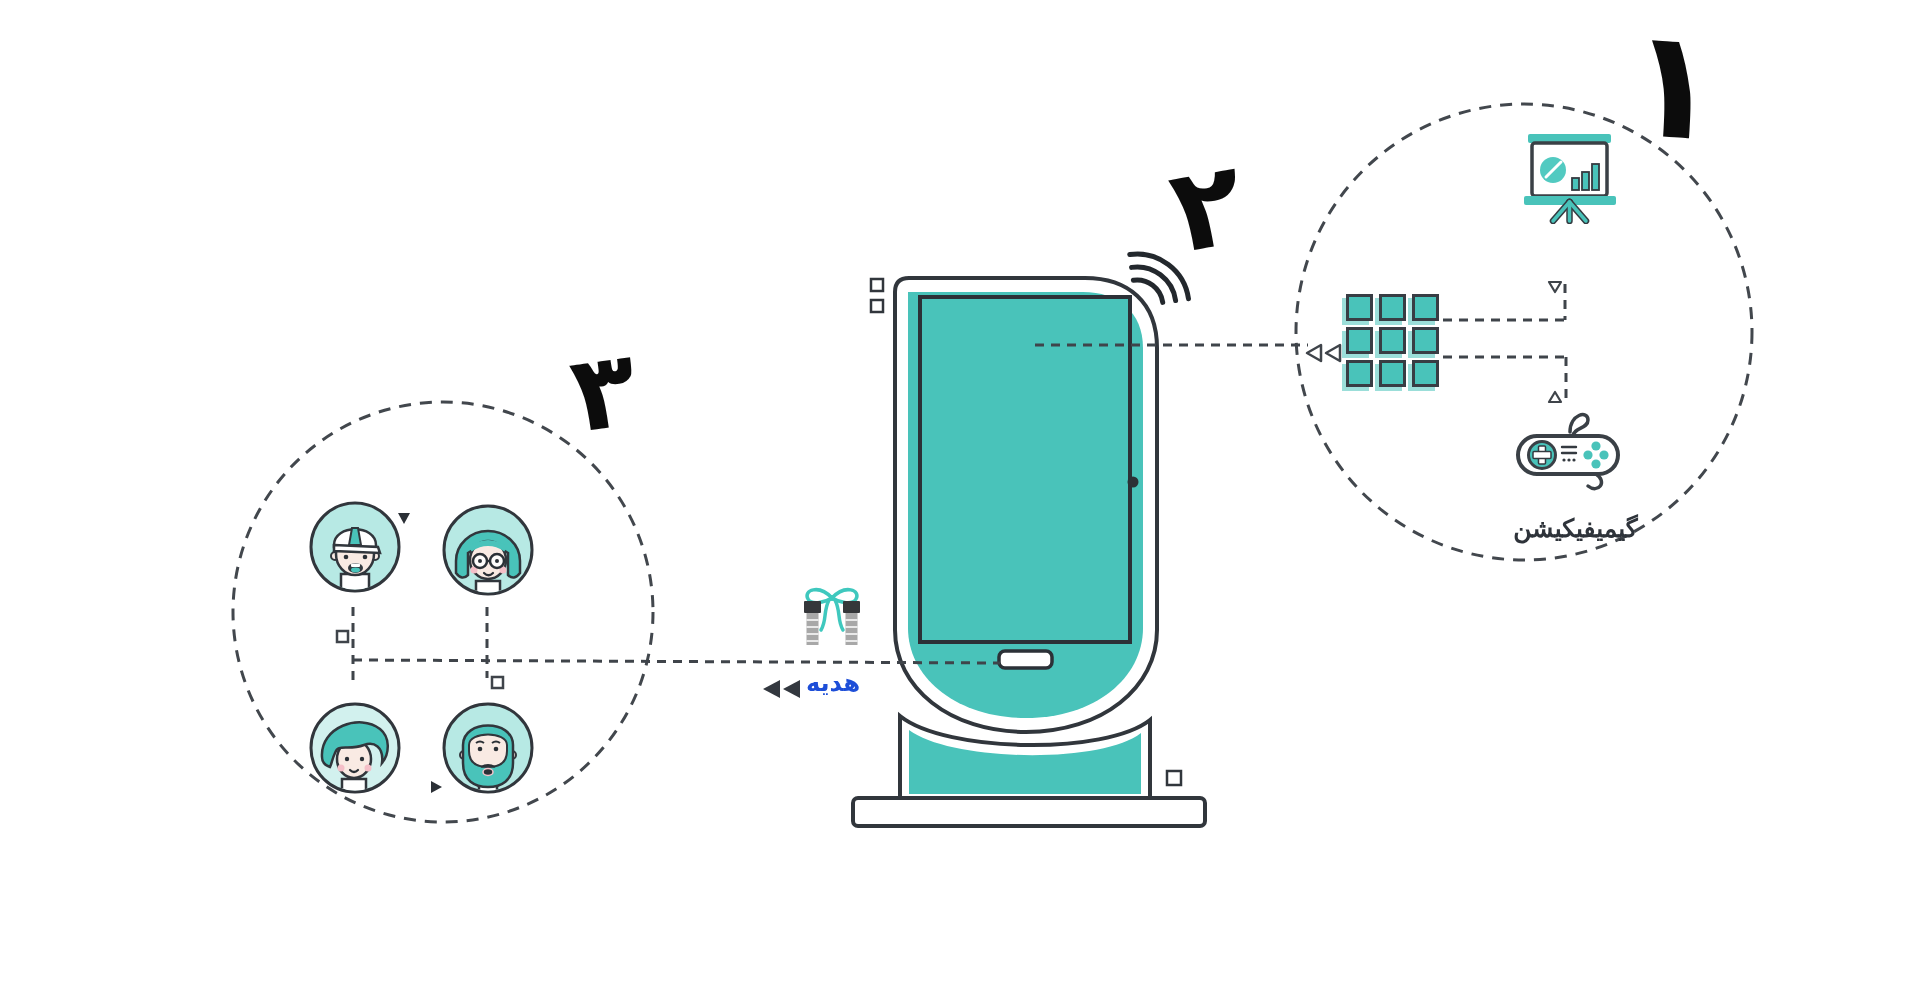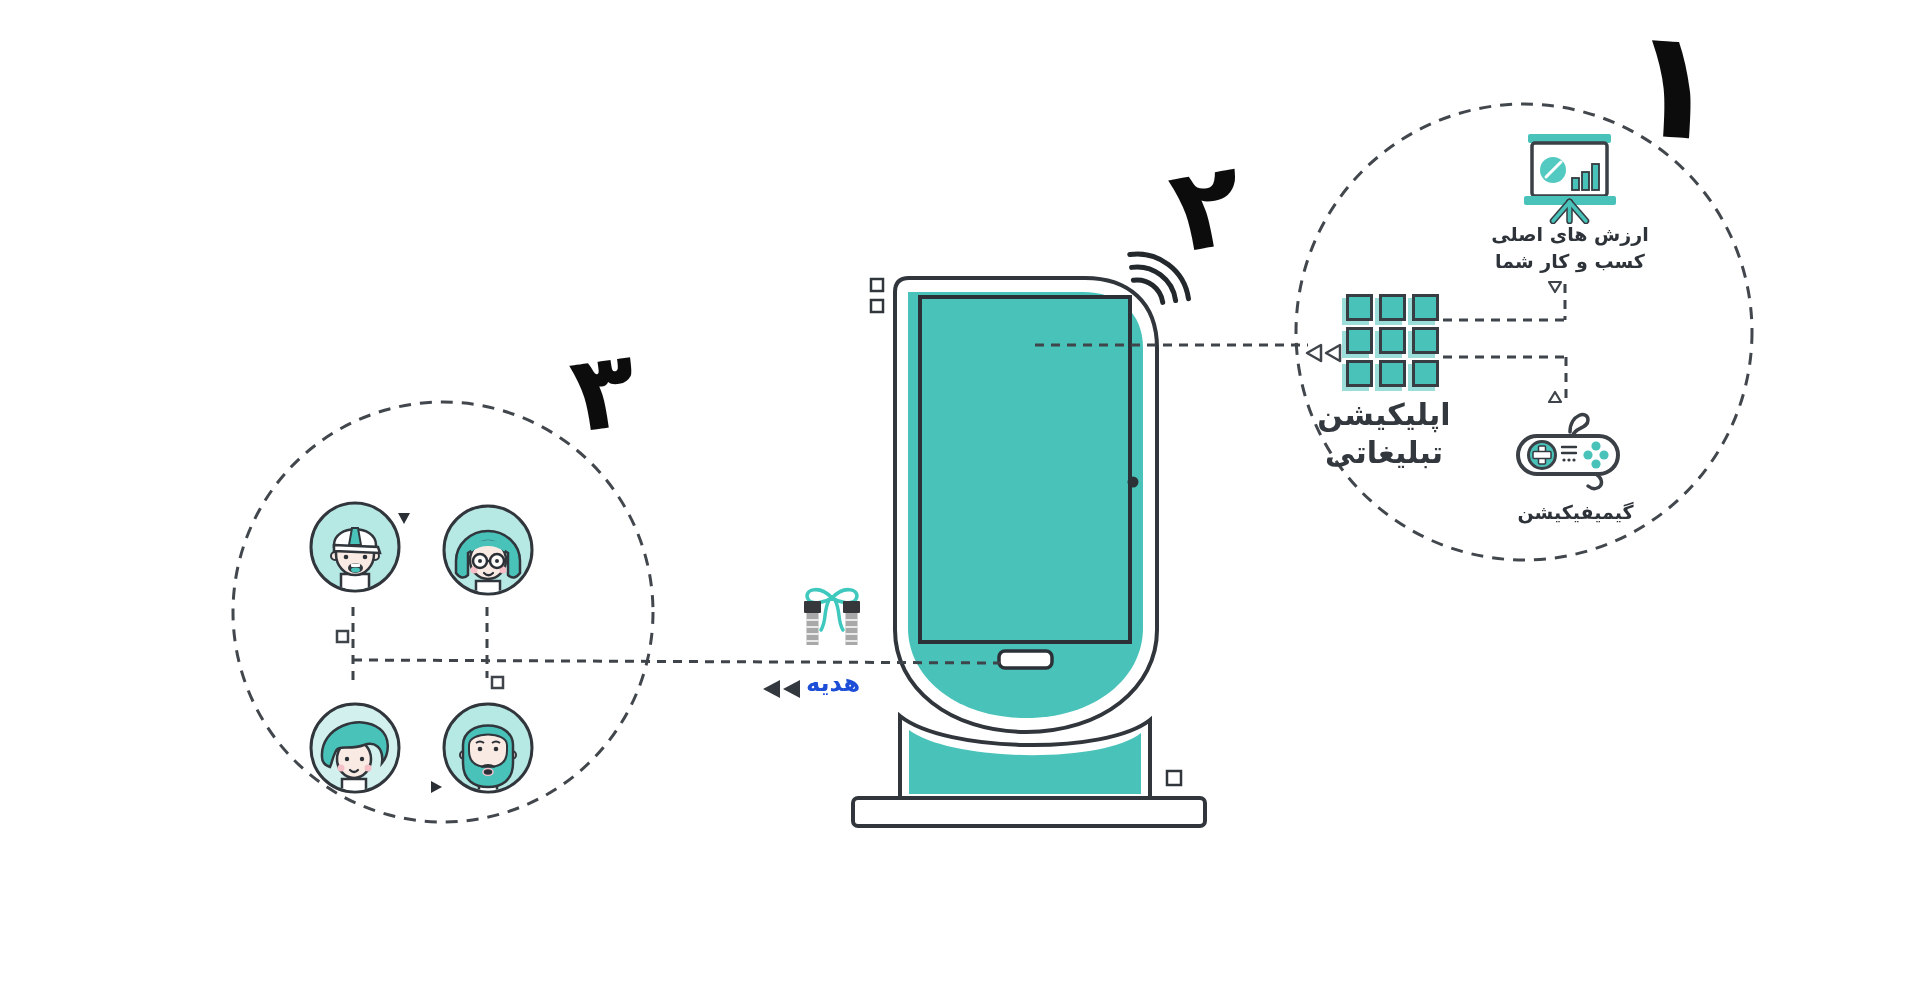--- a/index.html
+++ b/index.html
@@ -5,21 +5,21 @@
   html,body{margin:0;padding:0;background:#fff;}
   #stage{position:relative;width:1920px;height:993px;background:#ffffff;overflow:hidden;
          font-family:"DejaVu Sans",sans-serif;}
   .abs{position:absolute;}
   .numeral{position:absolute;font-weight:bold;color:#0c0c0c;line-height:1;z-index:12;
            font-family:"DejaVu Sans",sans-serif;}
   .fa{font-family:"DejaVu Sans",sans-serif;font-weight:bold;color:#2e333a;
       direction:rtl;text-align:center;position:absolute;z-index:12;}
   .values-label{left:1480px;top:221px;width:180px;font-size:19px;line-height:27px;}
   .app-label{left:1305px;top:396px;width:158px;font-size:30px;line-height:38px;color:#33383f;}
-  .gami-label{left:1493px;top:501px;width:165px;font-size:19px;}
+  .gami-label{left:1493px;top:514px;width:165px;font-size:25px;font-family:Liberation Serif, serif;}
   .gift-label{left:790px;top:669px;width:86px;font-size:24px;color:#1d4ed8;}
   #app-grid{position:absolute;left:1346px;top:294px;display:grid;z-index:11;
             grid-template-columns:repeat(3,27px);grid-auto-rows:27px;gap:6px;}
   .cell{width:27px;height:27px;box-sizing:border-box;background:#49c3ba;
         border:3px solid #383d44;box-shadow:-4px 4px 0 0 rgba(73,195,186,.55);}
   .icon-layer{z-index:10;}
   svg{display:block;}
 </style>
 </head>
 <body>
@@ -117,41 +117,33 @@
         <path d="M47.5,70 L64,89"></path>
         <path d="M47.5,70 L47.5,89"></path>
     </g>
     <g stroke="#49c3ba" stroke-width="3.5" stroke-linecap="round">
       <path d="M47.5,70 L31,89"></path>
         <path d="M47.5,70 L64,89"></path>
         <path d="M47.5,70 L47.5,89"></path>
     </g>
   </svg>
 
-  <div class="fa values-label">
-    <div>ارزش های اصلی</div>
-    <div>کسب و کار شما</div>
+
+  <div id="app-grid">
+    <div class="cell"></div>
+    <div class="cell"></div>
+    <div class="cell"></div>
+    <div class="cell"></div>
+    <div class="cell"></div>
+    <div class="cell"></div>
+    <div class="cell"></div>
+    <div class="cell"></div>
+    <div class="cell"></div>
   </div>
 
-  <div id="app-grid">
-    <div class="cell"></div>
-    <div class="cell"></div>
-    <div class="cell"></div>
-    <div class="cell"></div>
-    <div class="cell"></div>
-    <div class="cell"></div>
-    <div class="cell"></div>
-    <div class="cell"></div>
-    <div class="cell"></div>
-  </div>
-
-  <div class="fa app-label">
-    <div>اپلیکیشن</div>
-    <div>تبلیغاتی</div>
-  </div>
 
   <svg class="abs icon-layer" style="left:1510px;top:398px;" width="118" height="100" viewBox="0 0 118 100">
     <g stroke="#3a4046" stroke-width="3.5" fill="none" stroke-linecap="round">
       <path d="M60,34 C60,16 78,12 78,22 C78,31 64,29 63,38"></path>
       <path d="M86,76 C98,84 88,96 78,88"></path>
     </g>
     <rect x="8" y="38" width="100" height="38" rx="19" fill="#ffffff" stroke="#3a4046" stroke-width="4"></rect>
     <circle cx="32" cy="57" r="13.5" fill="#49c3ba" stroke="#3a4046" stroke-width="3"></circle>
     <g fill="#ffffff" stroke="#343a40" stroke-width="1.5">
       <rect x="28.5" y="48" width="7" height="18" rx="1"></rect>

